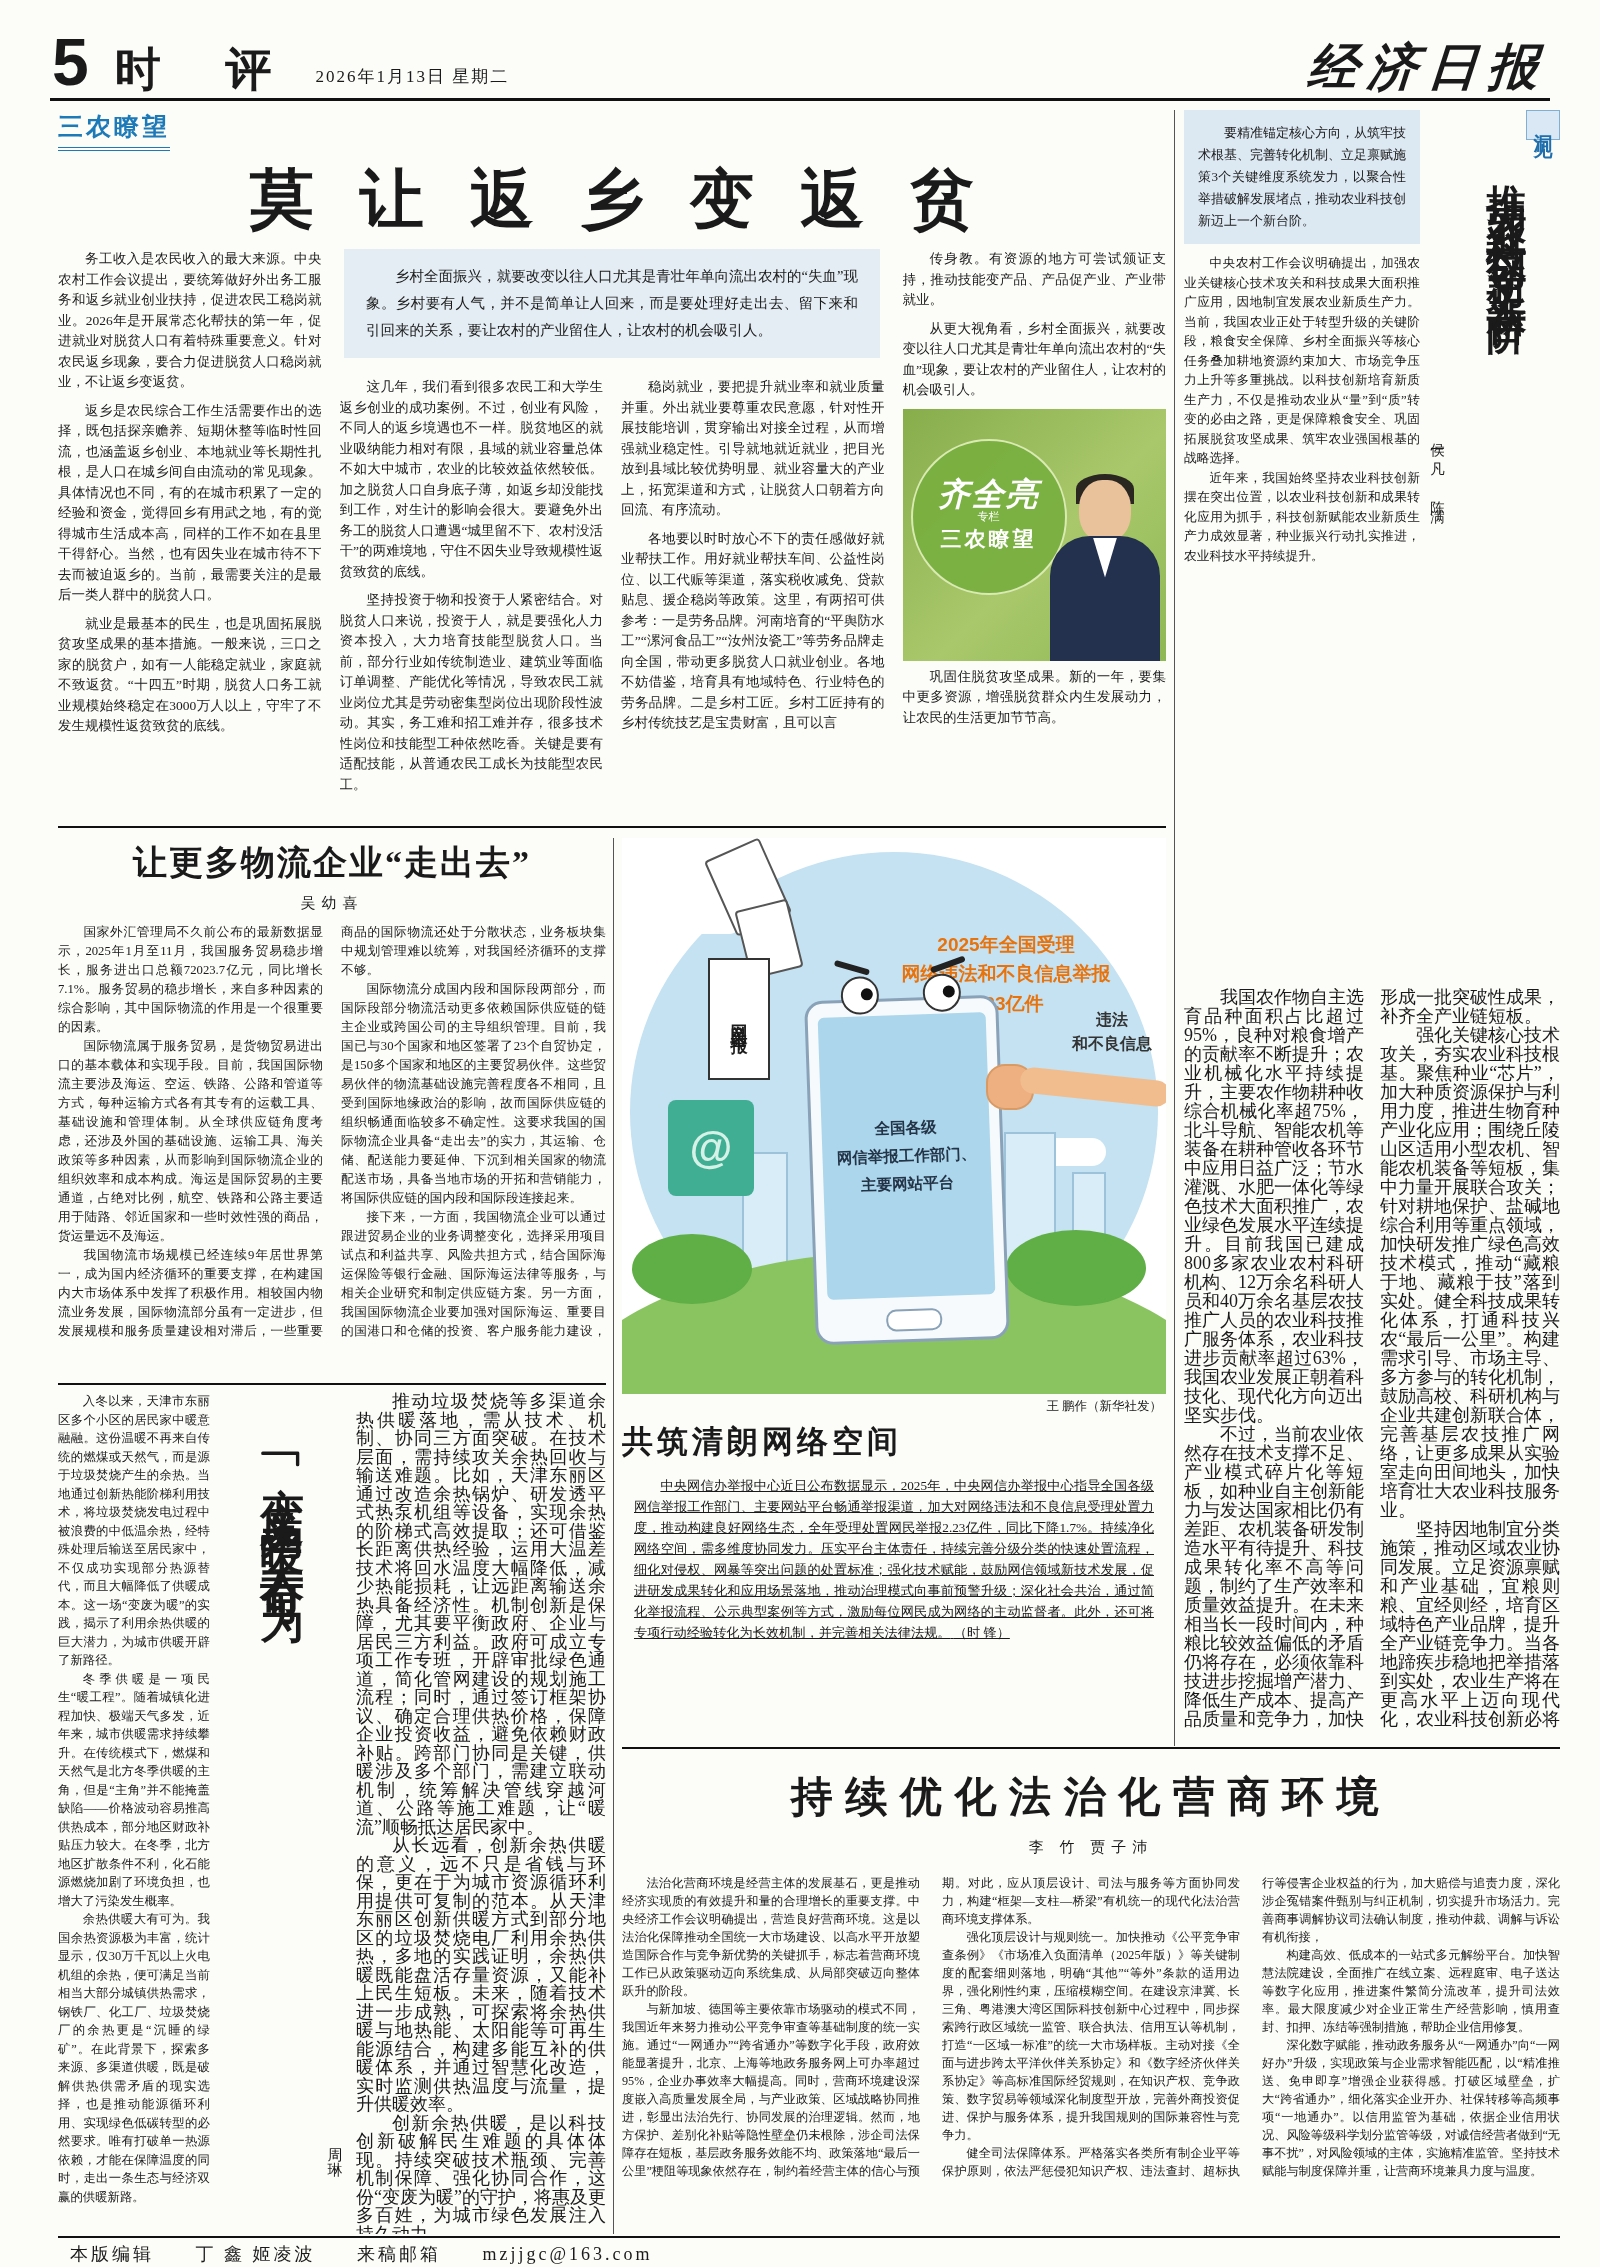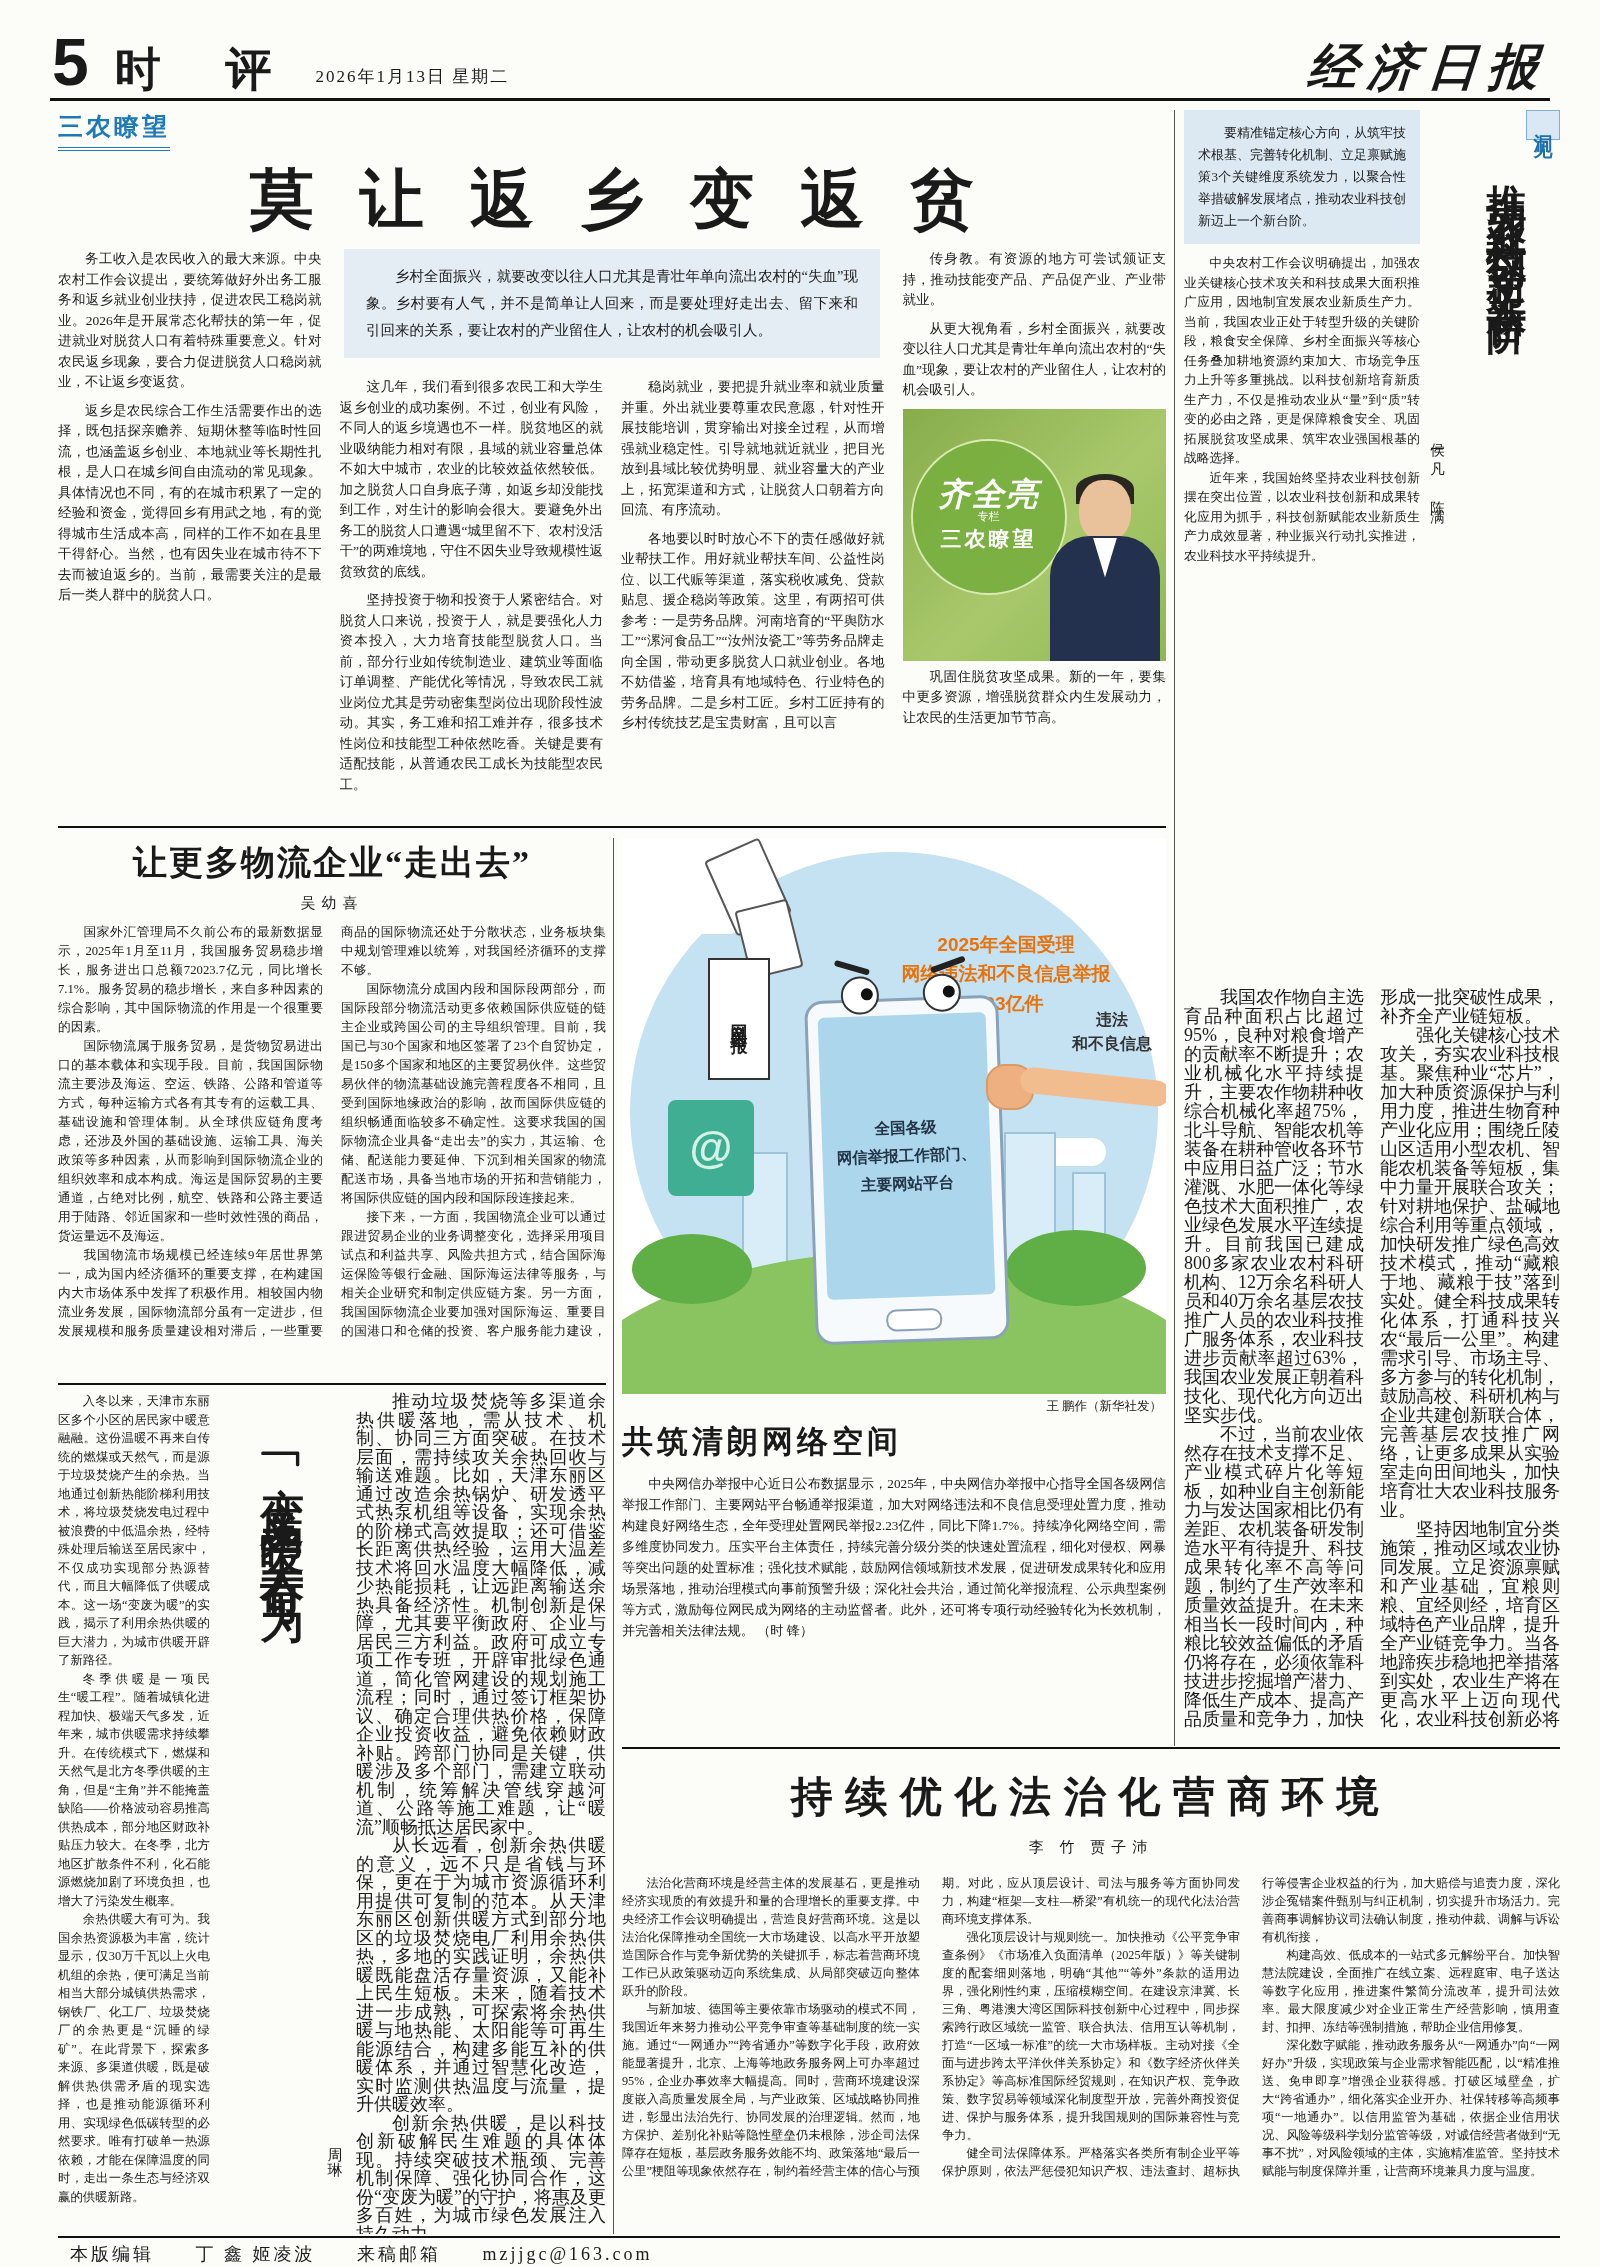--- a/index.html
+++ b/index.html
@@ -106,21 +106,21 @@
   .ins-authors span{writing-mode:vertical-rl;font-size:14.5px;letter-spacing:9px;margin-bottom:30px;}
   .ins-headcol{flex:1;display:flex;flex-direction:column;align-items:center;}
   .ins-badge{align-self:flex-end;writing-mode:vertical-rl;font-size:19px;font-weight:900;color:#1f6fad;
              background:#d9e8f4;border:1px solid #7fb0d4;padding:8px 3px;letter-spacing:6px;margin-bottom:12px;
              font-family:"Liberation Sans",sans-serif;}
   .ins-headline{writing-mode:vertical-rl;font-size:40px;font-weight:900;letter-spacing:11px;line-height:1.15;
                 font-family:"Liberation Sans",sans-serif;}
   .ins-bottom{margin-top:6px;column-count:2;column-gap:16px;font-size:18px;line-height:19px;height:742px;overflow:hidden;}
   .ins-bottom p,.twocol p,.threecol p,.waste p,.net-body{margin:0;text-indent:2em;}
   .net-body{text-indent:0;}
-  .net-body p{margin:0;text-indent:2em;}
+  .net-body p{margin:12px;text-indent:2em;text-decoration:underline;}
   
   .footer{position:absolute;left:70px;top:2242px;width:1100px;font-size:18px;letter-spacing:3px;}
   .footer span{margin-right:34px;}
 </style>
 </head>
 <body>
 
 <div class="page">
 
   <div class="hdr">
@@ -132,20 +132,21 @@
   <div class="dblrule"></div>
 
   <div class="main-art">
     <span class="kicker">三农瞭望</span>
     <div class="main-headline">莫让返乡变返贫</div>
     <div class="art-body">
       <div class="intro-box jt">乡村全面振兴，就要改变以往人口尤其是青壮年单向流出农村的“失血”现象。乡村要有人气，并不是简单让人回来，而是要处理好走出去、留下来和引回来的关系，要让农村的产业留住人，让农村的机会吸引人。</div>
       <div class="art-col jt bodytxt">
         <p>务工收入是农民收入的最大来源。中央农村工作会议提出，要统筹做好外出务工服务和返乡就业创业扶持，促进农民工稳岗就业。2026年是开展常态化帮扶的第一年，促进就业对脱贫人口有着特殊重要意义。针对农民返乡现象，要合力促进脱贫人口稳岗就业，不让返乡变返贫。</p>
         <p>返乡是农民综合工作生活需要作出的选择，既包括探亲赡养、短期休整等临时性回流，也涵盖返乡创业、本地就业等长期性扎根，是人口在城乡间自由流动的常见现象。具体情况也不同，有的在城市积累了一定的经验和资金，觉得回乡有用武之地，有的觉得城市生活成本高，同样的工作不如在县里干得舒心。当然，也有因失业在城市待不下去而被迫返乡的。当前，最需要关注的是最后一类人群中的脱贫人口。</p>
+        <p>就业是最基本的民生，也是巩固拓展脱贫攻坚成果的基本措施。一般来说，三口之家的脱贫户，如有一人能稳定就业，家庭就不致返贫。“十四五”时期，脱贫人口务工就业规模始终稳定在3000万人以上，守牢了不发生规模性返贫致贫的底线。</p>
       </div>
       <div class="art-col jt bodytxt pad-top">
         <p>这几年，我们看到很多农民工和大学生返乡创业的成功案例。不过，创业有风险，不同人的返乡境遇也不一样。脱贫地区的就业吸纳能力相对有限，县域的就业容量总体不如大中城市，农业的比较效益依然较低。加之脱贫人口自身底子薄，如返乡却没能找到工作，对生计的影响会很大。要避免外出务工的脱贫人口遭遇“城里留不下、农村没活干”的两难境地，守住不因失业导致规模性返贫致贫的底线。</p>
         <p>坚持投资于物和投资于人紧密结合。对脱贫人口来说，投资于人，就是要强化人力资本投入，大力培育技能型脱贫人口。当前，部分行业如传统制造业、建筑业等面临订单调整、产能优化等情况，导致农民工就业岗位尤其是劳动密集型岗位出现阶段性波动。其实，务工难和招工难并存，很多技术性岗位和技能型工种依然吃香。关键是要有适配技能，从普通农民工成长为技能型农民工。</p>
       </div>
       <div class="art-col jt bodytxt pad-top">
         <p>稳岗就业，要把提升就业率和就业质量并重。外出就业要尊重农民意愿，针对性开展技能培训，贯穿输出对接全过程，从而增强就业稳定性。引导就地就近就业，把目光放到县域比较优势明显、就业容量大的产业上，拓宽渠道和方式，让脱贫人口朝着方向回流、有序流动。</p>
         <p>各地要以时时放心不下的责任感做好就业帮扶工作。用好就业帮扶车间、公益性岗位、以工代赈等渠道，落实税收减免、贷款贴息、援企稳岗等政策。这里，有两招可供参考：一是劳务品牌。河南培育的“平舆防水工”“漯河食品工”“汝州汝瓷工”等劳务品牌走向全国，带动更多脱贫人口就业创业。各地不妨借鉴，培育具有地域特色、行业特色的劳务品牌。二是乡村工匠。乡村工匠持有的乡村传统技艺是宝贵财富，且可以言</p>
       </div>
       <div class="art-col jt bodytxt">

